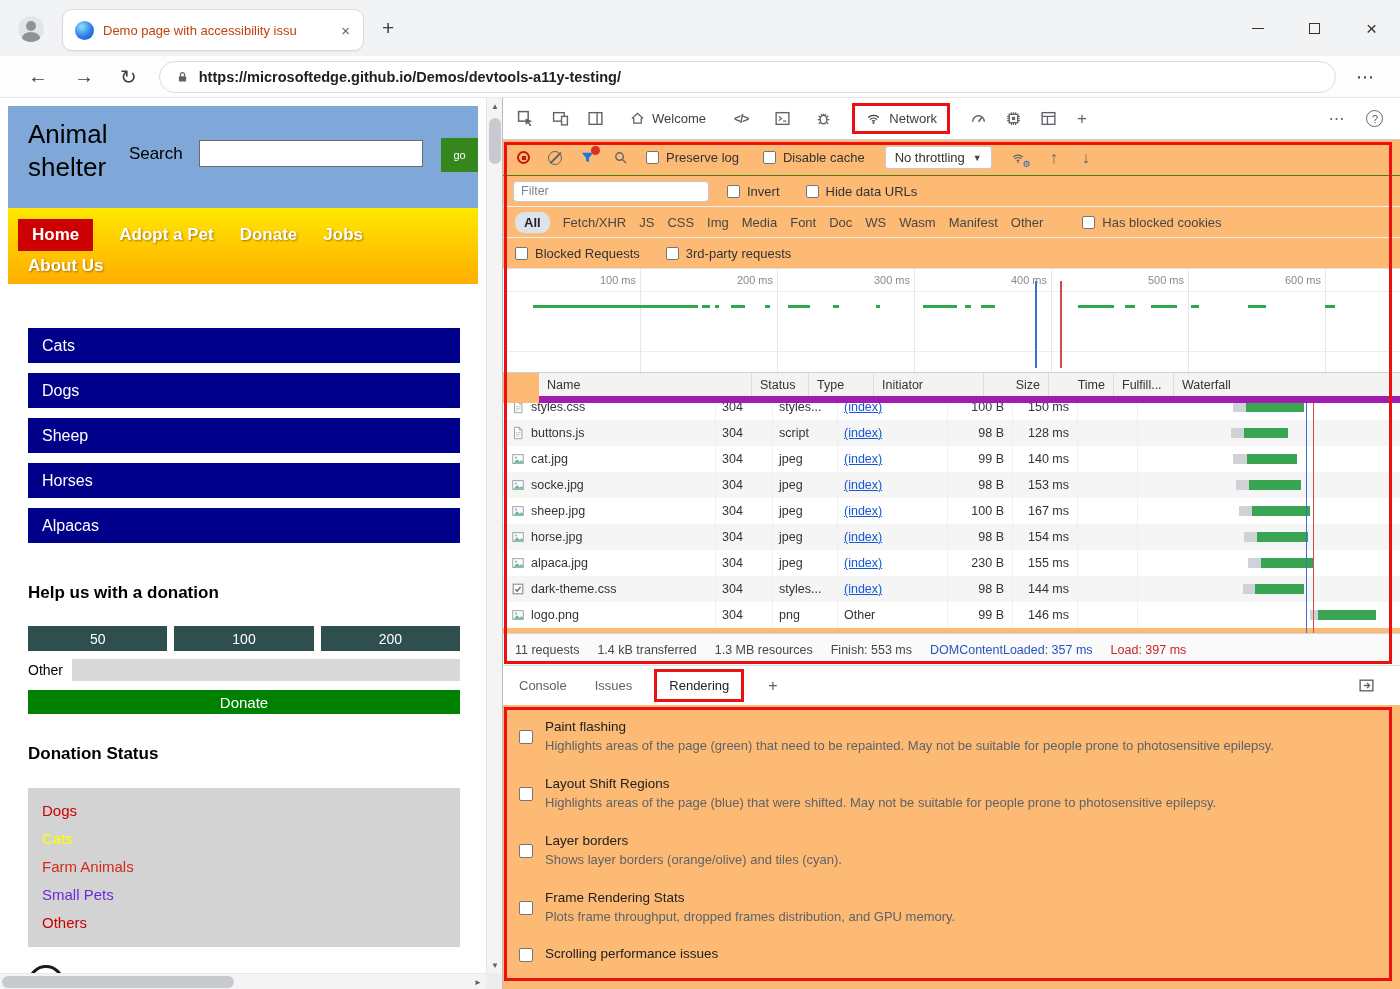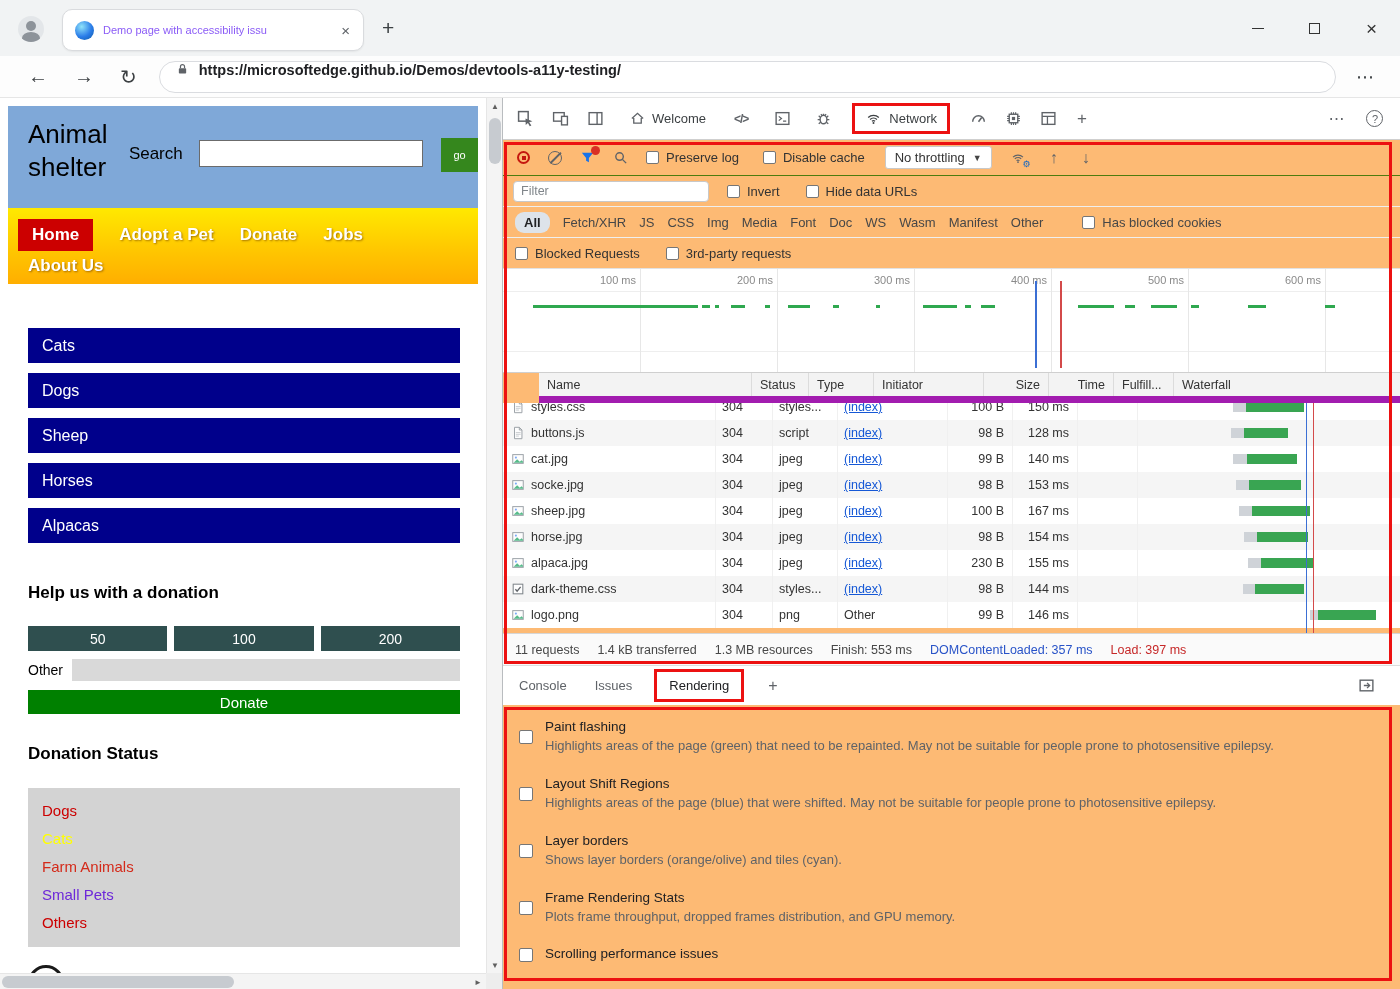--- a/index.html
+++ b/index.html
@@ -6,33 +6,33 @@
   html,body { width:1400px; height:989px; overflow:hidden; font-family:"Liberation Sans",sans-serif; background:#fff; }
   .window { position:relative; width:1400px; height:989px; background:#f1f3f4; }
 
   
   .titlebar { position:relative; height:56px; background:#f1f3f4; }
   .avatar { position:absolute; left:18px; top:16px; width:26px; height:26px; border-radius:50%; background:#e3e6e9; overflow:hidden; }
   .avatar .head { position:absolute; left:8px; top:5px; width:10px; height:10px; border-radius:50%; background:#8d939a; }
   .avatar .body { position:absolute; left:4px; top:16px; width:18px; height:12px; border-radius:50% 50% 0 0; background:#8d939a; }
   .tab { position:absolute; left:62px; top:9px; width:302px; height:42px; background:#fff; border:1px solid #d9dbde; border-radius:10px; display:flex; align-items:center; gap:9px; padding:0 10px 0 12px; box-shadow:0 1px 2px rgba(0,0,0,.06); }
   .favicon { width:19px; height:19px; border-radius:50%; background:radial-gradient(circle at 35% 30%, #8fe3f9, #2b7de9 55%, #0c59a4); flex:none; }
-  .tab-title { flex:1; font-size:11px; color:#8b5cf6; white-space:nowrap; overflow:hidden; }
+  .tab-title { flex:1; font-size:13px; color:#c2410c; white-space:nowrap; overflow:hidden; }
   .tab-close { font-size:15px; color:#5f6368; padding:0 3px; }
   .newtab { position:absolute; left:382px; top:16px; font-size:21px; color:#3c4043; }
   .win-controls { position:absolute; right:0; top:0; height:56px; display:flex; }
   .win-btn { width:57px; height:56px; display:flex; align-items:center; justify-content:center; color:#333; }
   .min-glyph { width:12px; height:0; border-top:1.6px solid #333; display:block; }
   .max-glyph { width:11px; height:11px; border:1.6px solid #333; display:block; }
   .close-glyph { font-size:19px; line-height:1; }
 
   .navbar { position:relative; height:42px; background:#fdfdfd; display:flex; align-items:center; border-bottom:1px solid #e6e6e6; }
   .nav-arrow { font-size:20px; color:#3c4043; margin-left:26px; }
   .nav-arrow:first-child { margin-left:28px; }
-  .addr { flex:1; height:32px; margin:0 20px 0 22px; background:#fff; border:1px solid #dadce0; border-radius:17px; display:flex; gap:10px; padding:0 16px; }
+  .addr { flex:1; height:32px; margin:0 20px 0 22px; background:#fff; border:1px solid #dadce0; border-radius:17px; display:flex; align-items:center; gap:10px; padding:0 16px; }
   .addr-url { font-size:14.5px; color:#202124; white-space:nowrap; overflow:hidden; }
   .addr-url .host { font-weight:bold; }
   .addr-url .path { font-weight:bold; color:#202124; }
   .chrome-more { font-size:18px; color:#3c4043; margin-right:26px; }
 
   
   .content { display:flex; height:891px; }
   .page-col { position:relative; width:502px; background:#fff; flex:none; }
   .page-body { position:absolute; left:0; top:0; right:16px; bottom:16px; overflow:hidden; background:#fff; padding:8px; }
 

